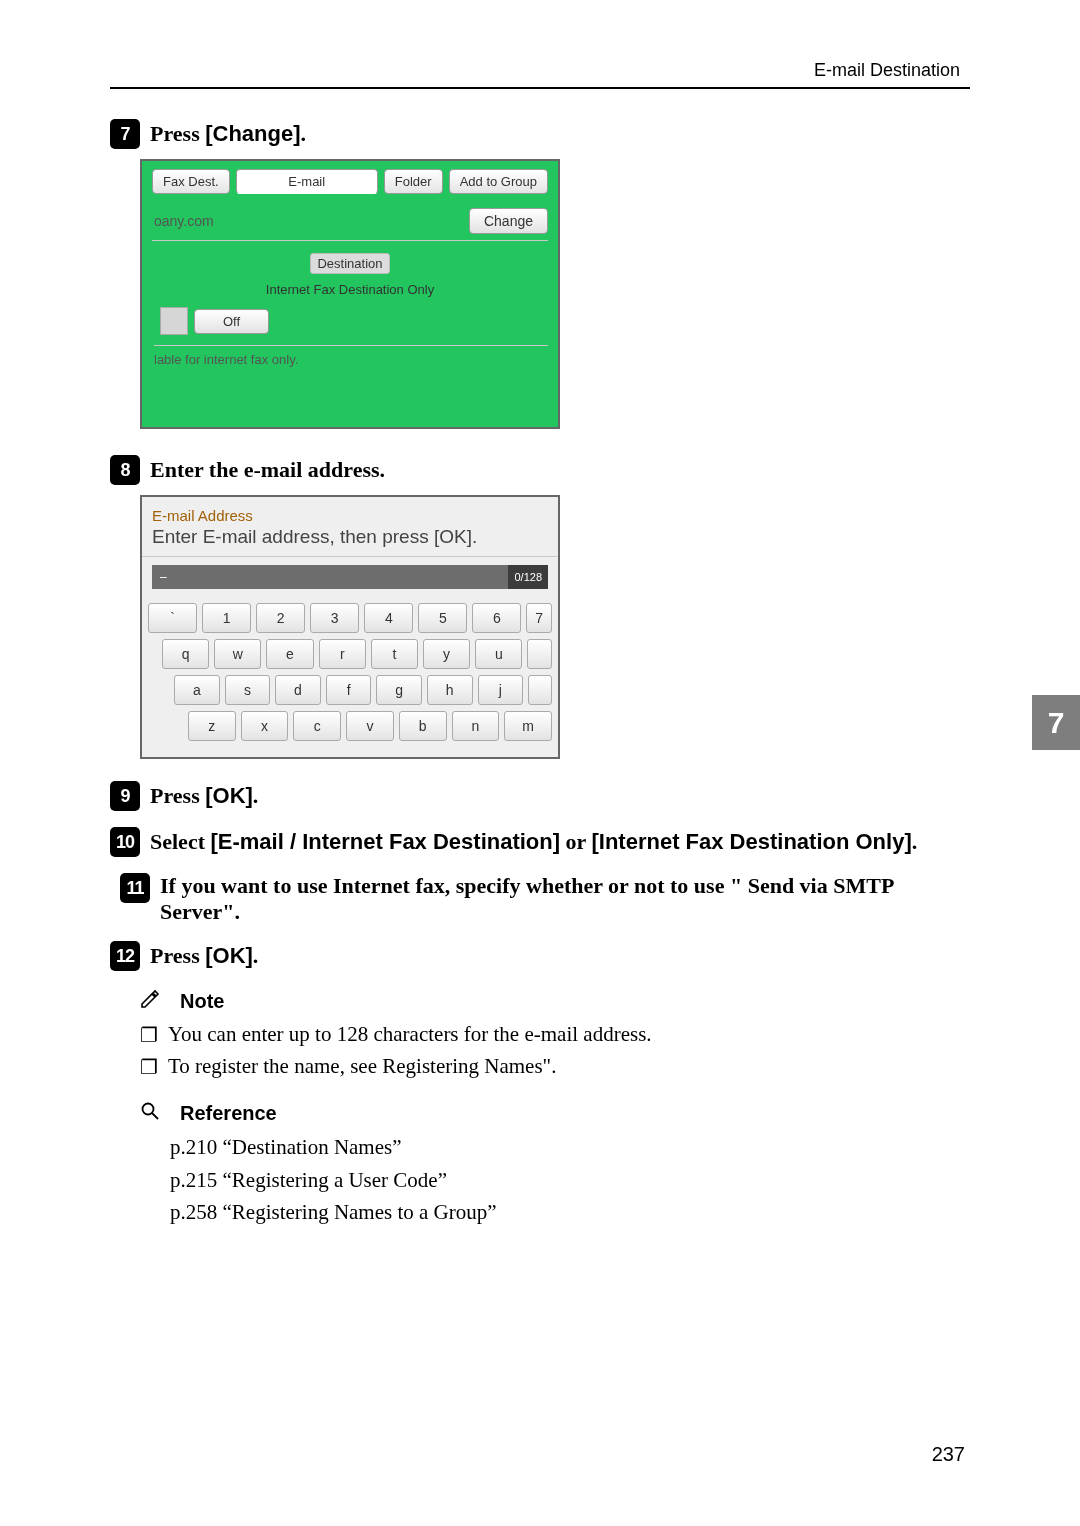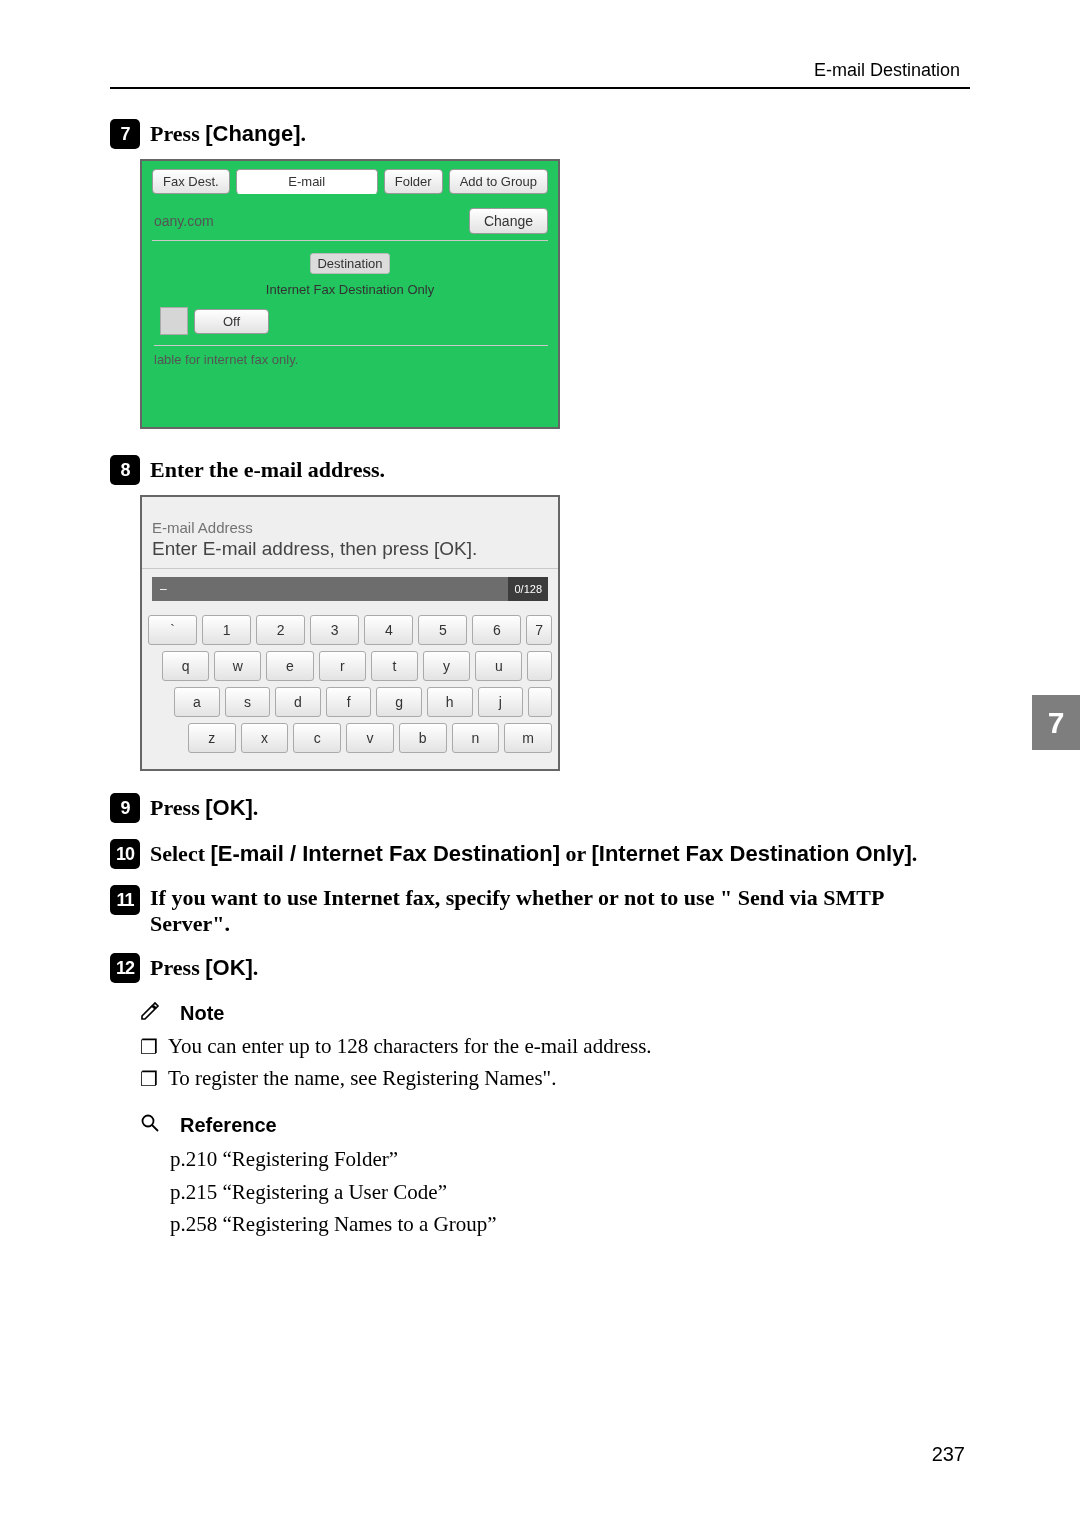--- a/index.html
+++ b/index.html
@@ -159,23 +159,23 @@
     margin-left: 30px;
     width: 420px;
     border: 2px solid #666;
     background: #efefef;
     font-family: Arial, Helvetica, sans-serif;
     font-size: 14px;
     color: #333;
     box-sizing: border-box;
   }
   .shot2 .title {
-    padding: 22px 10px 2px 10px;
+    padding: 10px 10px 2px 10px;
     font-size: 15px;
-    color: #737373;
+    color: #a16207;
   }
   .shot2 .subtitle {
     padding: 0 10px 8px 10px;
     font-size: 19px;
     color: #444;
     border-bottom: 1px solid #c9c9c9;
   }
   .shot2 .inputbar {
     margin: 8px 10px;
     display: flex;
@@ -393,21 +393,21 @@
   <div class="step">
     <div class="step-head" style="align-items:center;">
       <div class="step-num">10</div>
       <div class="step-text">
         <span>Select </span><span class="ui-label">[E-mail / Internet Fax Destination]</span><span> or </span><span class="ui-label">[Internet Fax Destination Only]</span><span>.</span>
       </div>
     </div>
   </div>
 
   <div class="step">
-    <div class="step-head" style="align-items:flex-start;">
+    <div class="step-head" style="align-items:flex-start;justify-content:center;">
       <div class="step-num">11</div>
       <div class="step-text" style="max-width:800px;">If you want to use Internet fax, specify whether or not to use " Send via SMTP Server".</div>
     </div>
   </div>
 
   <div class="step">
     <div class="step-head">
       <div class="step-num">12</div>
       <div class="step-text">
         <span>Press </span><span class="ui-label">[OK]</span><span>.</span>
@@ -438,21 +438,21 @@
     <div class="ref-head">
       <span class="icon">
         <svg width="20" height="20" viewBox="0 0 20 20">
           <circle cx="8" cy="8" r="5.5" fill="none" stroke="#000" stroke-width="1.8"></circle>
           <line x1="12" y1="12" x2="18" y2="18" stroke="#000" stroke-width="1.8"></line>
         </svg>
       </span>
       <span class="label">Reference</span>
     </div>
     <div class="refs">
-      <div>p.210 “Registering Folder”</div>
+      <div>p.210 “Destination Names”</div>
       <div>p.215 “Registering a User Code”</div>
       <div>p.258 “Registering Names to a Group”</div>
     </div>
   </div>
 
   <div class="side-tab">7</div>
   <div class="page-number">237</div>
 </div>
 
 </body></html>

